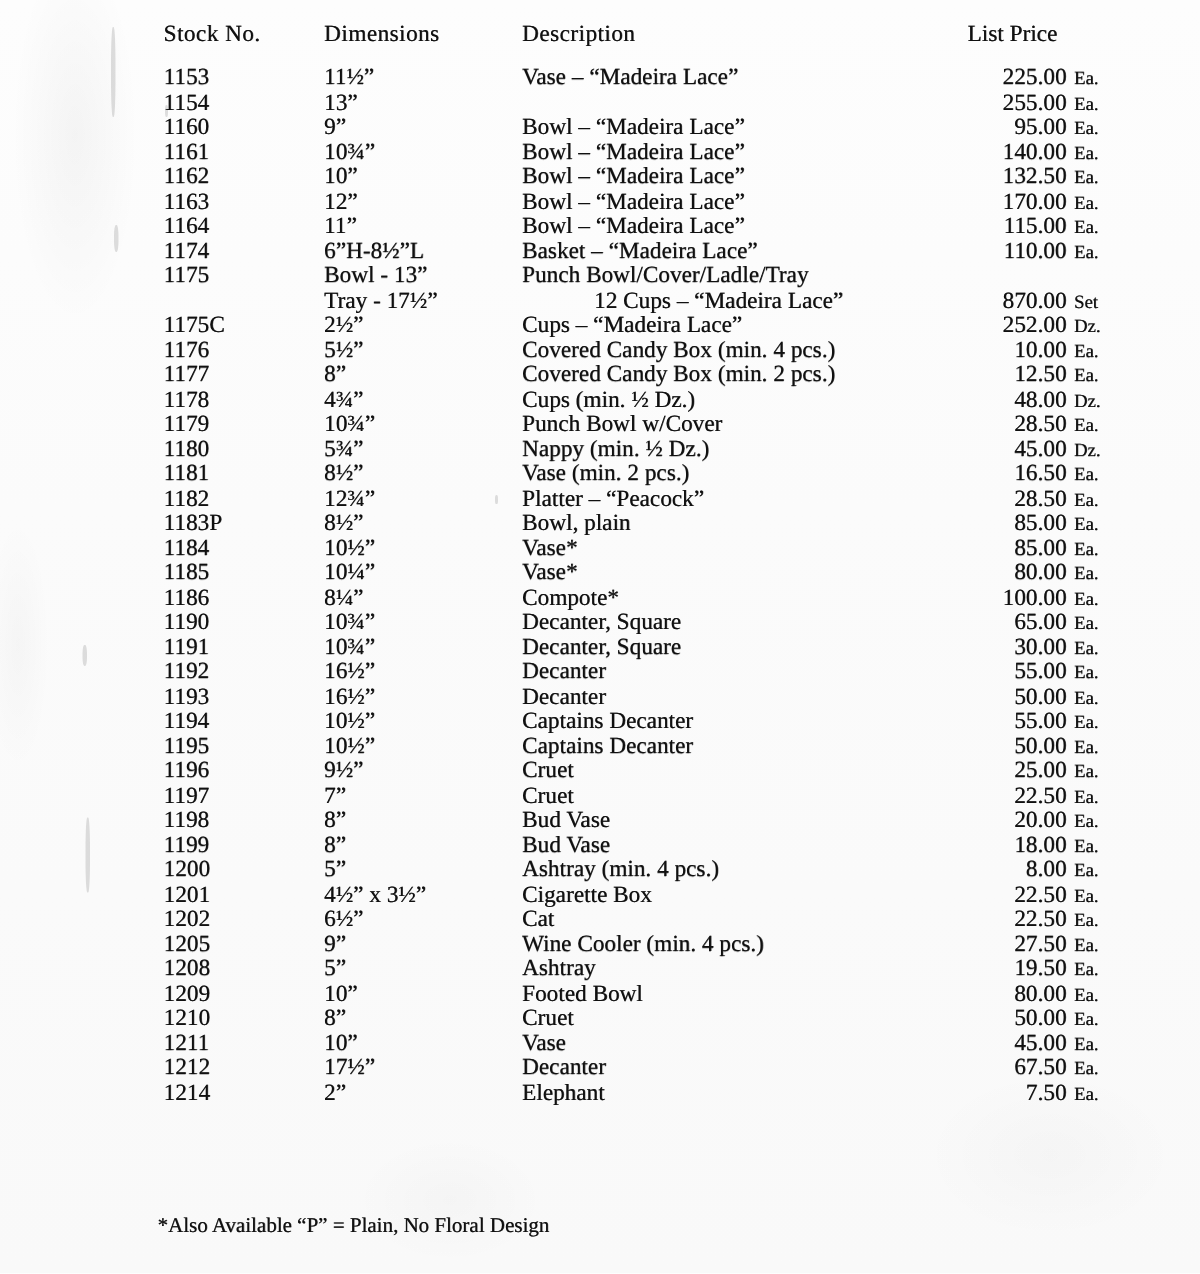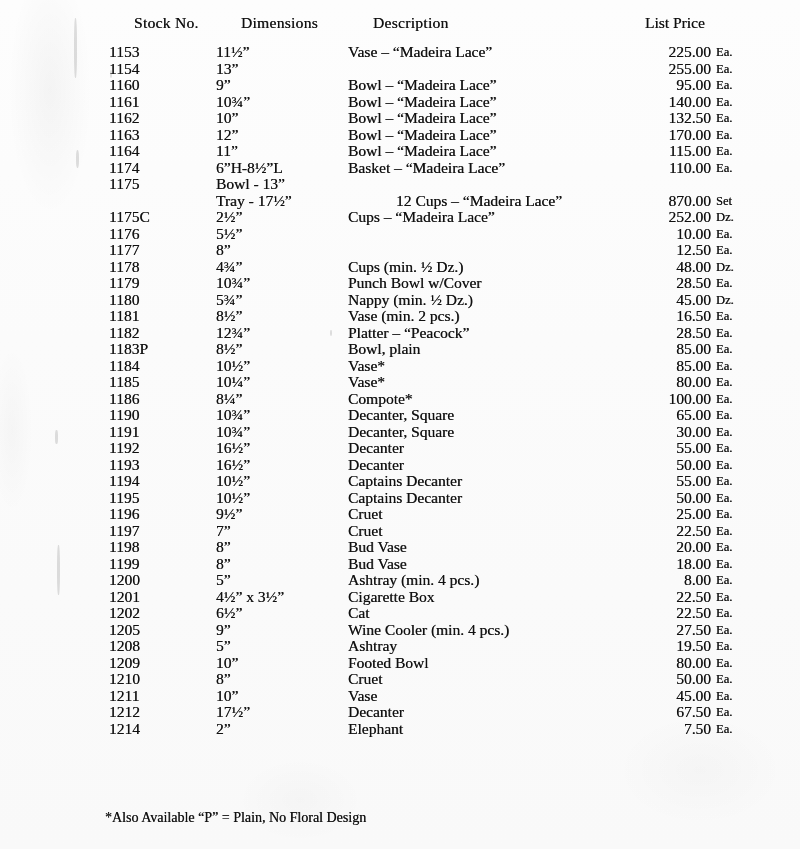--- a/index.html
+++ b/index.html
@@ -53,21 +53,21 @@
 
   .c-stock   { position: absolute; left: 109px; }
   .c-dim     { position: absolute; left: 216px; }
   .c-desc    { position: absolute; left: 348px; }
   .c-desc.indent { left: 396px; }
   .c-price   { position: absolute; left: 645px; width: 66px; text-align: right; }
   .c-unit    { position: absolute; left: 716px; font-size: 12.5px; }
 
   .header .c-stock,
   .header .c-dim,
-  .header .c-desc { letter-spacing: 0.3px; margin-left: 25px; }
+  .header .c-desc { letter-spacing: 0.3px; }
   .header .c-priceh { position: absolute; left: 645px; }
 
   .footnote {
     position: absolute;
     left: 105px;
     top: 809px;
     font-size: 14px;
     line-height: 18px;
     white-space: nowrap;
   }
@@ -150,46 +150,49 @@
       <div class="row" style="top: 159.5px;">
         <span class="c-stock">1174</span>
         <span class="c-dim">6”H-8½”L</span>
         <span class="c-desc">Basket – “Madeira Lace”</span>
         <span class="c-price">110.00</span>
         <span class="c-unit">Ea.</span>
       </div>
       <div class="row" style="top: 176px;">
         <span class="c-stock">1175</span>
         <span class="c-dim">Bowl - 13”</span>
+        <span class="c-desc">Punch Bowl/Cover/Ladle/Tray</span>
         <span class="c-price"></span>
         <span class="c-unit"></span>
       </div>
       <div class="row" style="top: 192.5px;">
         <span class="c-stock"></span>
         <span class="c-dim">Tray - 17½”</span>
         <span class="c-desc indent">12 Cups – “Madeira Lace”</span>
         <span class="c-price">870.00</span>
         <span class="c-unit">Set</span>
       </div>
       <div class="row" style="top: 209px;">
         <span class="c-stock">1175C</span>
         <span class="c-dim">2½”</span>
         <span class="c-desc">Cups – “Madeira Lace”</span>
         <span class="c-price">252.00</span>
         <span class="c-unit">Dz.</span>
       </div>
       <div class="row" style="top: 225.5px;">
         <span class="c-stock">1176</span>
         <span class="c-dim">5½”</span>
+        <span class="c-desc">Covered Candy Box (min. 4 pcs.)</span>
         <span class="c-price">10.00</span>
         <span class="c-unit">Ea.</span>
       </div>
       <div class="row" style="top: 242px;">
         <span class="c-stock">1177</span>
         <span class="c-dim">8”</span>
+        <span class="c-desc">Covered Candy Box (min. 2 pcs.)</span>
         <span class="c-price">12.50</span>
         <span class="c-unit">Ea.</span>
       </div>
       <div class="row" style="top: 258.5px;">
         <span class="c-stock">1178</span>
         <span class="c-dim">4¾”</span>
         <span class="c-desc">Cups (min. ½ Dz.)</span>
         <span class="c-price">48.00</span>
         <span class="c-unit">Dz.</span>
       </div>

